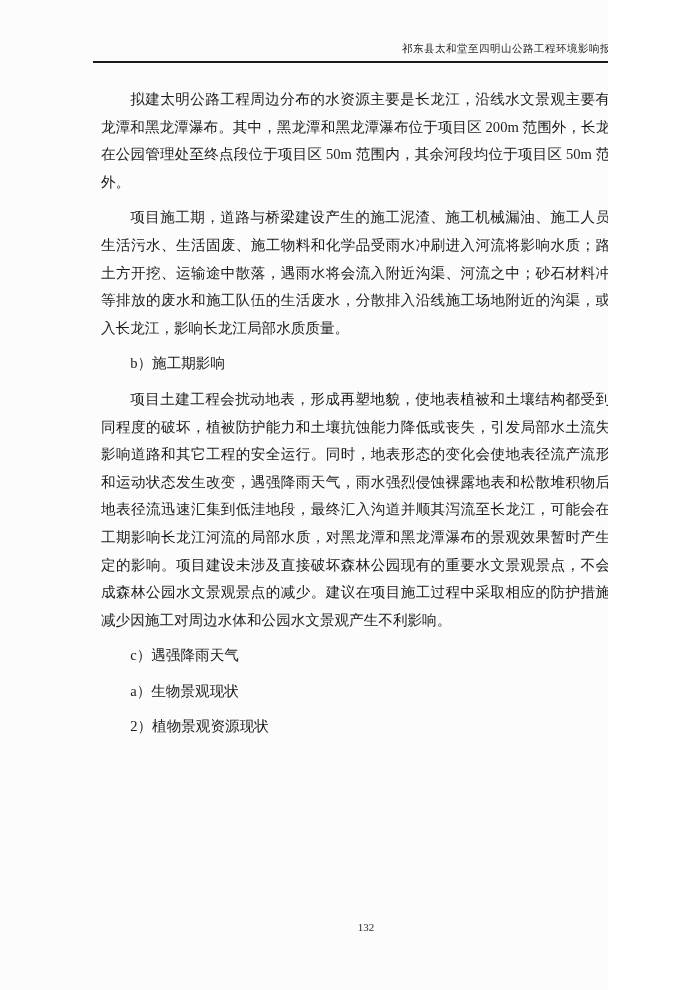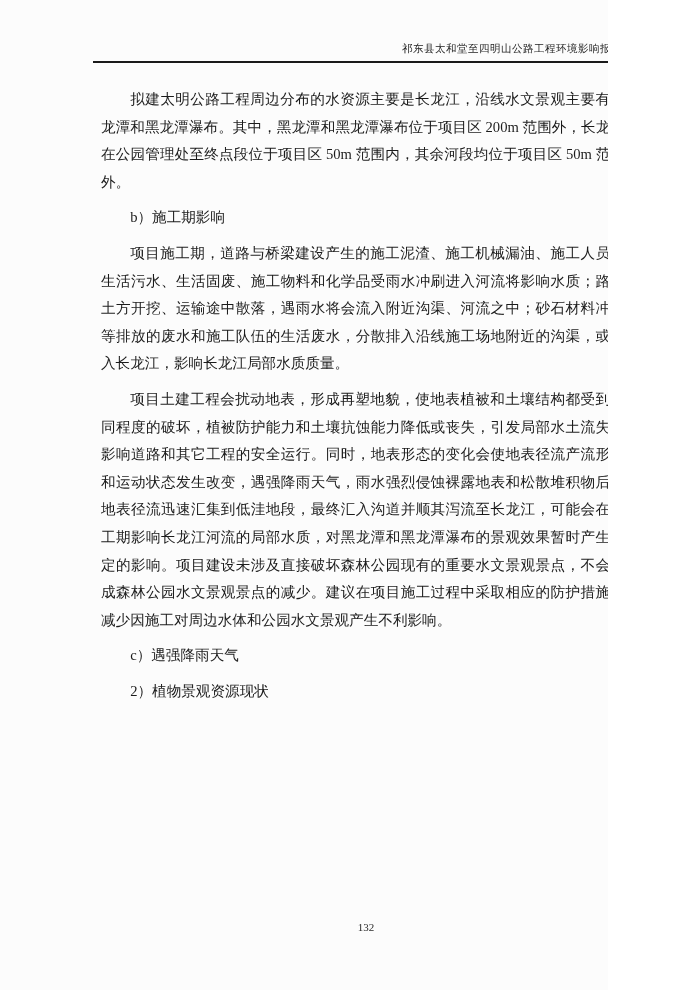--- a/index.html
+++ b/index.html
@@ -76,30 +76,31 @@
 <div class="page">
 
   <div class="page-header">祁东县太和堂至四明山公路工程环境影响报告书</div>
 
   <div class="header-rule"></div>
 
   <div class="content">
 
     <p>拟建太明公路工程周边分布的水资源主要是长龙江，沿线水文景观主要有黑龙潭和黑龙潭瀑布。其中，黑龙潭和黑龙潭瀑布位于项目区 200m 范围外，长龙江在公园管理处至终点段位于项目区 50m 范围内，其余河段均位于项目区 50m 范围外。</p>
 
+    <p>项目施工期，道路与桥梁建设产生的施工泥渣、施工机械漏油、施工人员的生活污水、生活固废、施工物料和化学品受雨水冲刷进入河流将影响水质；路基土方开挖、运输途中散落，遇雨水将会流入附近沟渠、河流之中；砂石材料冲洗等排放的废水和施工队伍的生活废水，分散排入沿线施工场地附近的沟渠，或汇入长龙江，影响长龙江局部水质质量。</p>
+
     <p>b）施工期影响</p>
-
-    <p>项目施工期，道路与桥梁建设产生的施工泥渣、施工机械漏油、施工人员的生活污水、生活固废、施工物料和化学品受雨水冲刷进入河流将影响水质；路基土方开挖、运输途中散落，遇雨水将会流入附近沟渠、河流之中；砂石材料冲洗等排放的废水和施工队伍的生活废水，分散排入沿线施工场地附近的沟渠，或汇入长龙江，影响长龙江局部水质质量。</p>
 
     <p>项目土建工程会扰动地表，形成再塑地貌，使地表植被和土壤结构都受到不同程度的破坏，植被防护能力和土壤抗蚀能力降低或丧失，引发局部水土流失，影响道路和其它工程的安全运行。同时，地表形态的变化会使地表径流产流形式和运动状态发生改变，遇强降雨天气，雨水强烈侵蚀裸露地表和松散堆积物后，地表径流迅速汇集到低洼地段，最终汇入沟道并顺其泻流至长龙江，可能会在施工期影响长龙江河流的局部水质，对黑龙潭和黑龙潭瀑布的景观效果暂时产生一定的影响。项目建设未涉及直接破坏森林公园现有的重要水文景观景点，不会造成森林公园水文景观景点的减少。建议在项目施工过程中采取相应的防护措施，减少因施工对周边水体和公园水文景观产生不利影响。</p>
 
     <p>c）遇强降雨天气</p>
 
 
 
+    <p>a）生物景观现状</p>
 
     <p>2）植物景观资源现状</p>
 
 
   </div>
 
   <div class="page-number">132</div>
 
 </div>
 

